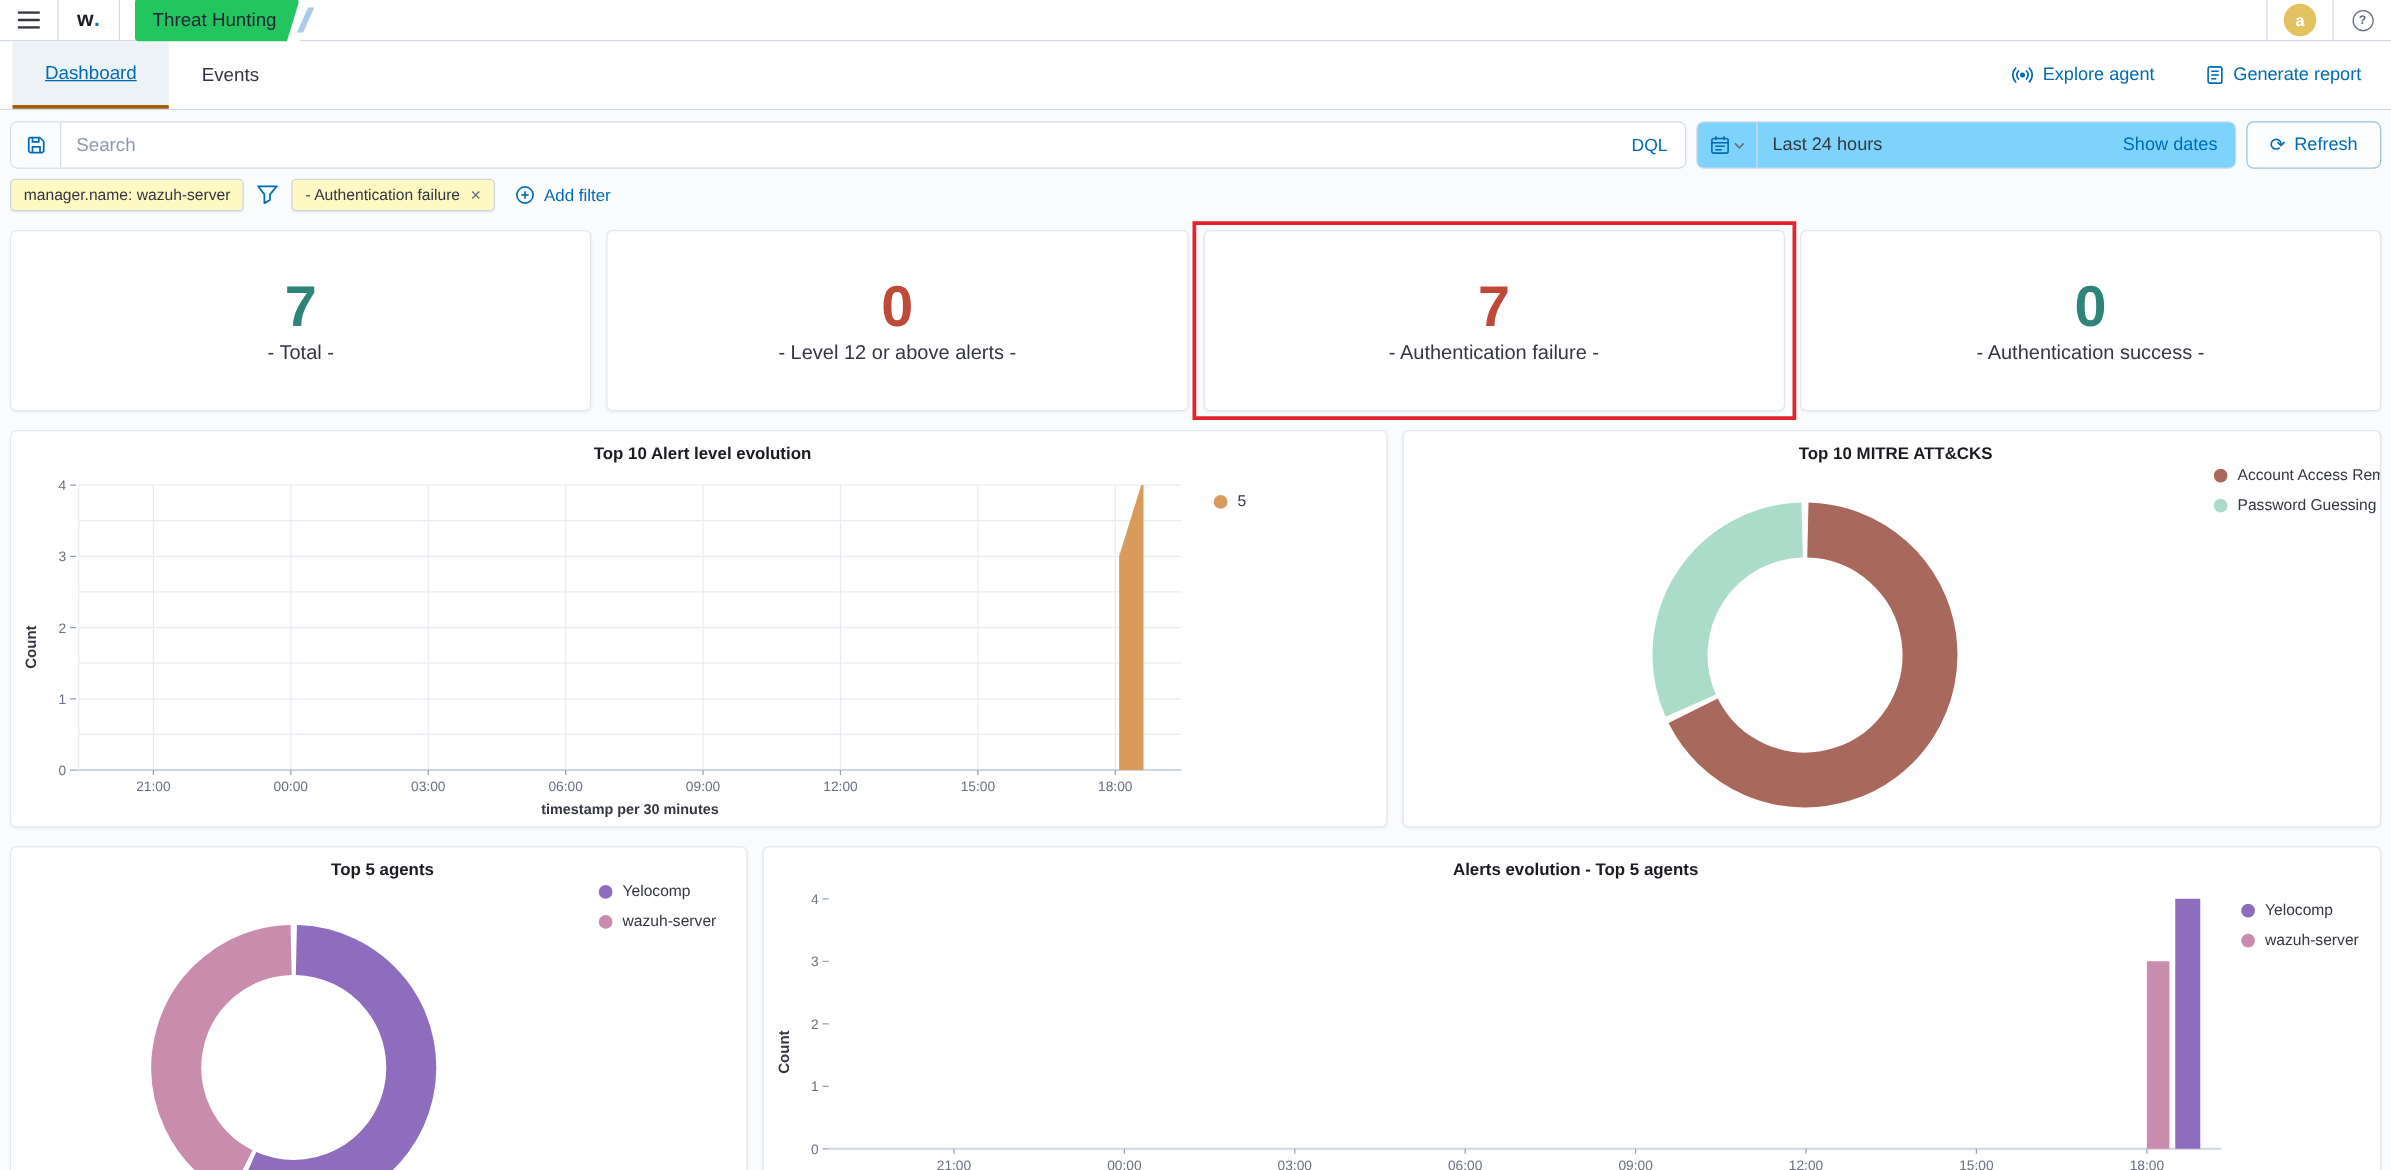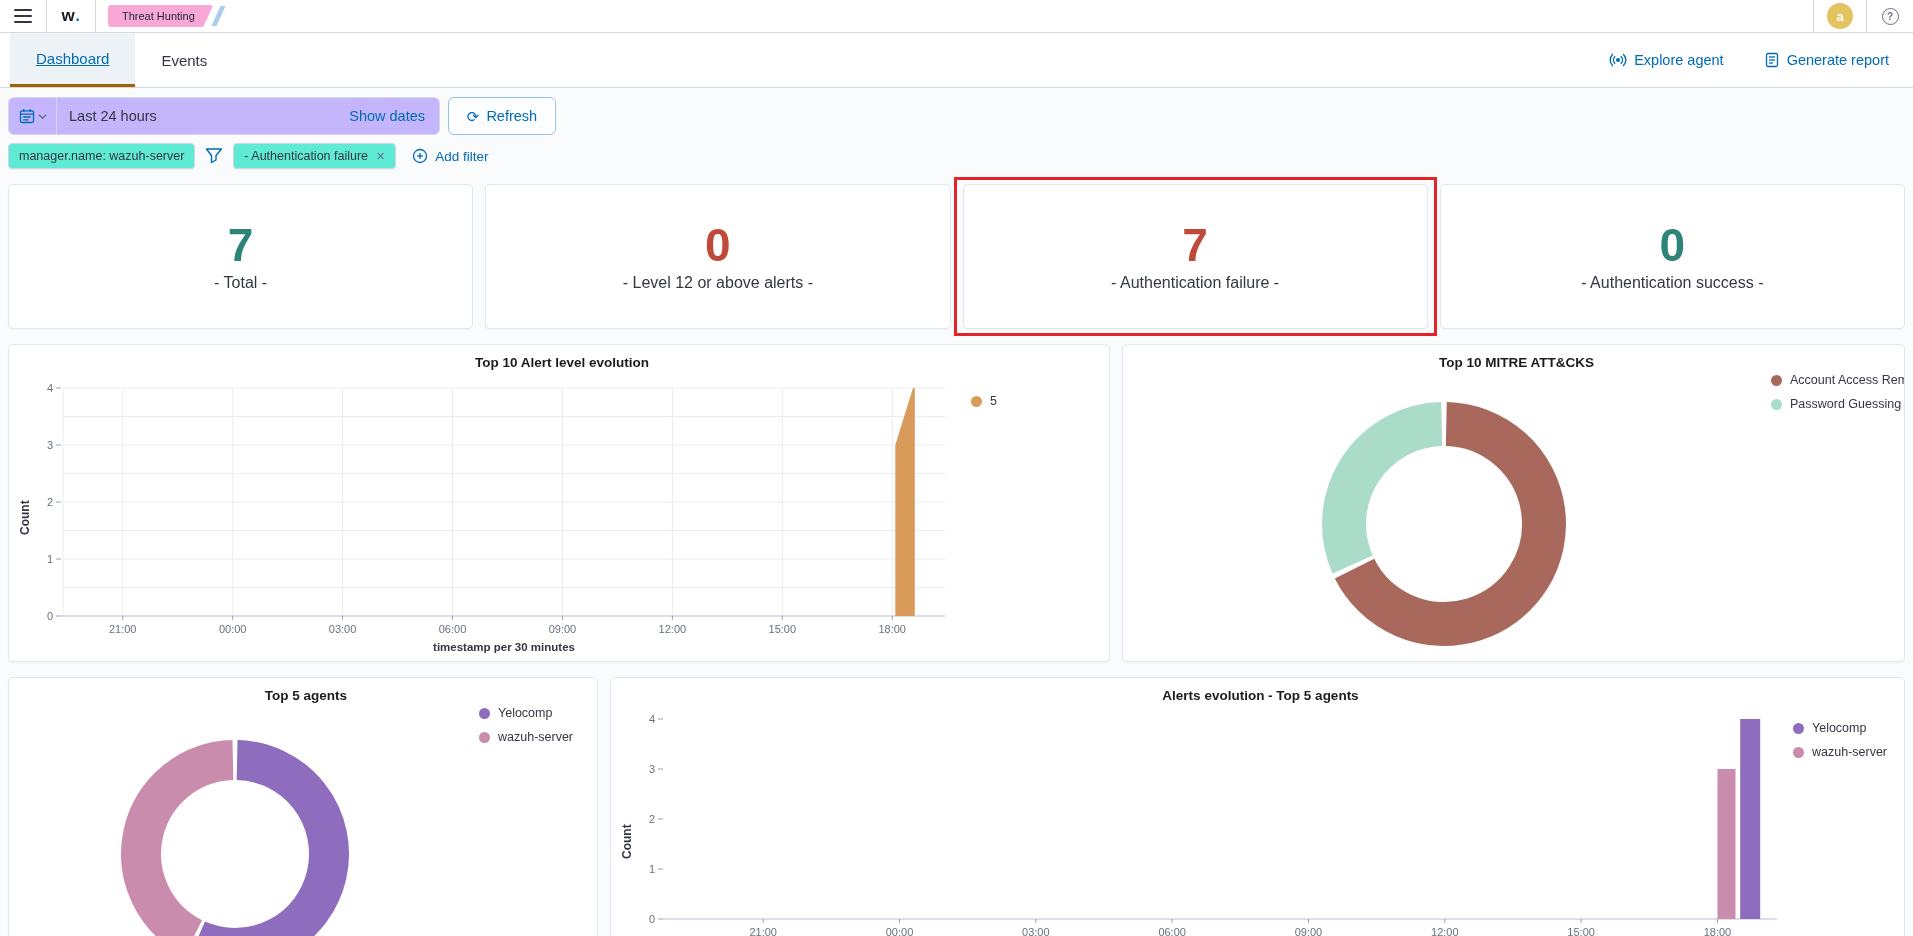--- a/index.html
+++ b/index.html
@@ -10,50 +10,50 @@
     font-family:"Liberation Sans", sans-serif; font-size:14px;
   }
   
   .topbar { height:33px; background:#fff; border-bottom:1px solid #d3dae6; display:flex; align-items:stretch; }
   .topbar .cell { display:flex; align-items:center; justify-content:center; }
   .vdiv { width:1px; background:#d3dae6; }
   .hamburger { width:46px; cursor:pointer; background:none; border:none; display:flex; align-items:center; justify-content:center; }
   .logo-cell { width:48px; font-weight:bold; font-size:17px; color:#1a1c21; letter-spacing:.5px; }
   .logo-dot { color:#0077cc; }
   .badge-wrap { display:flex; align-items:center; margin-left:12px; }
-  .badge { position:relative; height:22px; display:flex; align-items:center; padding:0 18px 0 14px; background:#f9a8d4; color:#1a2733; font-size:11px; border-radius:3px; }
+  .badge { position:relative; height:34px; display:flex; align-items:center; padding:0 18px 0 14px; background:#22c55e; color:#1a2733; font-size:15px; border-radius:3px; }
   .badge::after { content:""; position:absolute; right:-1px; top:-1px; bottom:-1px; width:11px; background:#fff; clip-path:polygon(100% 0,100% 100%,0 100%); }
   .badge-sliver { width:5px; height:20px; background:#a9cce9; transform:skewX(-24deg); margin-left:3px; }
   .spacer { flex:1; }
   .avatar-cell { width:52px; }
   .avatar { width:26px; height:26px; border-radius:50%; background:#e3c360; color:#fff; font-weight:bold; font-size:13px; display:flex; align-items:center; justify-content:center; cursor:pointer; }
   .help-cell { width:46px; }
   .help-btn { width:17px; height:17px; border-radius:50%; border:1.4px solid #69707d; color:#69707d; font-size:10px; font-weight:bold; display:flex; align-items:center; justify-content:center; background:none; cursor:pointer; }
   
   .tabbar { height:55px; background:#fff; border-bottom:1px solid #d3dae6; display:flex; align-items:stretch; }
   .tab { display:flex; align-items:center; padding:0 26px; font-size:15px; color:#343741; cursor:pointer; border:none; background:none; }
   .tab.active { color:#006BB4; text-decoration:underline; background:#edf2f7; border-bottom:3px solid #a16207; margin-left:10px; }
   .tab-actions { margin-left:auto; display:flex; align-items:center; gap:28px; padding-right:18px; }
   .tab-action { display:flex; align-items:center; gap:7px; color:#006BB4; font-size:14.5px; background:none; border:none; cursor:pointer; }
   
   .toolbar { display:flex; align-items:center; gap:8px; margin:9px 8px 0; }
   .searchbar { flex:1; height:38px; background:#fff; border:1px solid #d3dae6; border-radius:6px; display:flex; align-items:center; overflow:hidden; }
   .search-icon-seg { width:40px; height:100%; border-right:1px solid #d3dae6; display:flex; align-items:center; justify-content:center; background:#fbfcfd; cursor:pointer; }
   .searchbar input { flex:1; border:none; outline:none; font-size:15px; padding:0 12px; color:#343741; font-family:inherit; background:transparent; }
   .searchbar input::placeholder { color:#8d99a8; }
   .dql-btn { padding:0 14px; color:#006BB4; font-size:14px; background:none; border:none; cursor:pointer; height:100%; }
-  .datepicker { width:432px; height:38px; background:#c4b5fd; border:1px solid #d3dae6; border-radius:6px; display:flex; align-items:center; overflow:hidden; }
+  .datepicker { width:432px; height:38px; background:#7dd3fc; border:1px solid #d3dae6; border-radius:6px; display:flex; align-items:center; overflow:hidden; }
   .cal-btn { width:48px; height:100%; border:none; background:none; border-right:1px solid #d3dae6; display:flex; align-items:center; justify-content:center; gap:3px; cursor:pointer; }
   .date-value { padding:0 12px; font-size:14.5px; color:#343741; cursor:pointer; }
   .show-dates { margin-left:auto; padding-right:14px; color:#006BB4; font-size:14.5px; background:none; border:none; cursor:pointer; }
   .refresh-btn { width:108px; height:38px; border:1px solid #9cc2e2; border-radius:6px; background:#fcfdff; color:#006BB4; font-size:14.5px; font-weight:500; display:flex; align-items:center; justify-content:center; gap:7px; cursor:pointer; }
   .refresh-glyph { font-size:15px; line-height:1; }
   
   .filter-row { display:flex; align-items:center; gap:10px; margin:8px 8px 0; }
-  .pill { height:26px; display:flex; align-items:center; gap:6px; padding:0 10px; background:#5eead4; border:1px solid #cfd6e0; border-radius:4px; font-size:12.5px; color:#343741; box-shadow:0 1px 1px rgba(152,162,179,.15); cursor:pointer; }
+  .pill { height:26px; display:flex; align-items:center; gap:6px; padding:0 10px; background:#fef9c3; border:1px solid #cfd6e0; border-radius:4px; font-size:12.5px; color:#343741; box-shadow:0 1px 1px rgba(152,162,179,.15); cursor:pointer; }
   .pill-close { background:none; border:none; color:#69707d; font-size:11px; cursor:pointer; padding:0 0 0 2px; }
   .add-filter { display:flex; align-items:center; gap:7px; color:#006BB4; font-size:13.5px; background:none; border:none; cursor:pointer; }
   .funnel-wrap { display:flex; align-items:center; }
   
   main { padding:15px 8px 0; display:flex; flex-direction:column; gap:15px; }
   .stat-row { display:flex; gap:12px; height:145px; }
   .stat-wrap { flex:1; display:flex; position:relative; }
   .stat-card { flex:1; background:#fff; border:1px solid #e2e7ef; border-radius:5px; box-shadow:0 1px 2px rgba(0,0,0,.04); display:flex; flex-direction:column; align-items:center; justify-content:center; gap:6px; }
   .stat-value { font-size:46px; font-weight:bold; line-height:1; }
   .stat-label { font-size:16px; color:#343741;text-align:right; }
@@ -134,20 +134,33 @@
             <line x1="5" y1="8" x2="11" y2="8"></line>
             <line x1="5" y1="11" x2="9" y2="11"></line>
         </svg>
       </span>
       <span>Generate report</span>
     </button>
   </div>
 </nav>
 
 <div class="toolbar">
+  <div class="searchbar">
+    <span class="search-icon-seg">
+      <span>
+        <svg width="16" height="16" viewBox="0 0 16 16" fill="none" stroke="#006BB4" stroke-width="1.4">
+          <path d="M2 3.5 A1.5 1.5 0 0 1 3.5 2 H10.8 L14 5.2 V12.5 A1.5 1.5 0 0 1 12.5 14 H3.5 A1.5 1.5 0 0 1 2 12.5 Z"></path>
+          <path d="M5 2 V5.5 H10 V2.4"></path>
+          <path d="M5 14 V9.5 H11 V14"></path>
+        </svg>
+      </span>
+    </span>
+    <input type="text" placeholder="Search" style="">
+    <button class="dql-btn">DQL</button>
+  </div>
   <div class="datepicker">
     <button class="cal-btn">
       <span>
         <svg width="16" height="16" viewBox="0 0 16 16" fill="none" stroke="#006BB4" stroke-width="1.3">
           <rect x="1.5" y="2.8" width="13" height="11.7" rx="1.5"></rect>
           <line x1="1.5" y1="6.2" x2="14.5" y2="6.2"></line>
           <line x1="4.8" y1="1" x2="4.8" y2="4"></line>
             <line x1="11.2" y1="1" x2="11.2" y2="4"></line>
           <line x1="4.2" y1="9" x2="11.8" y2="9"></line>
             <line x1="4.2" y1="11.8" x2="9.5" y2="11.8"></line>

